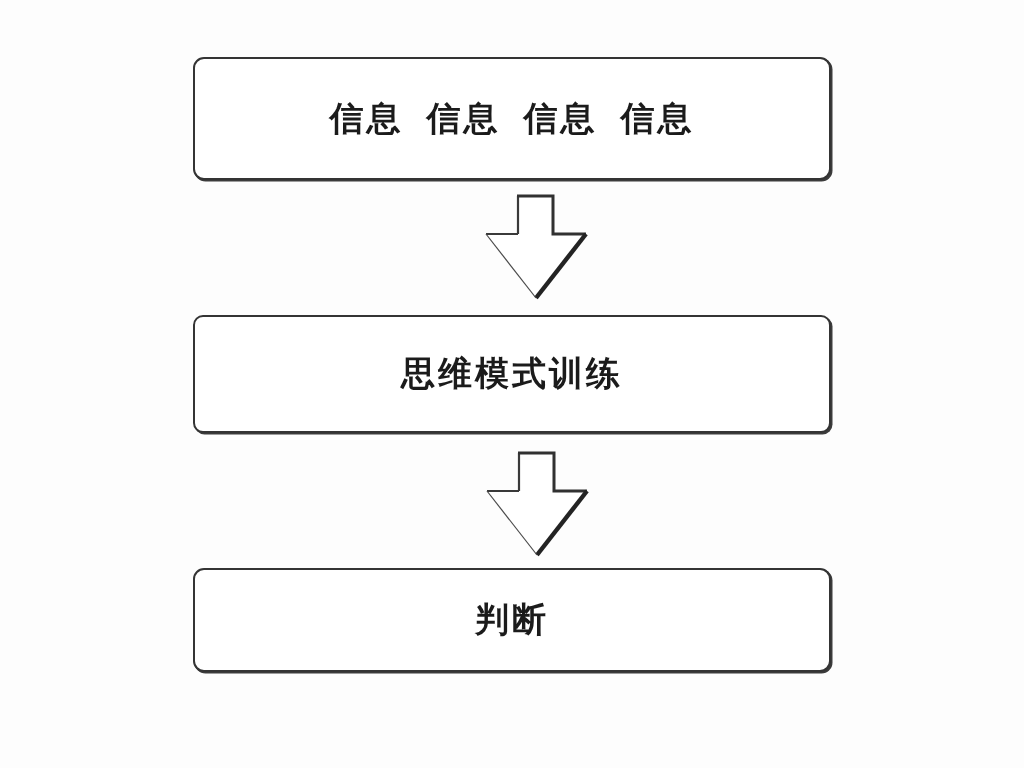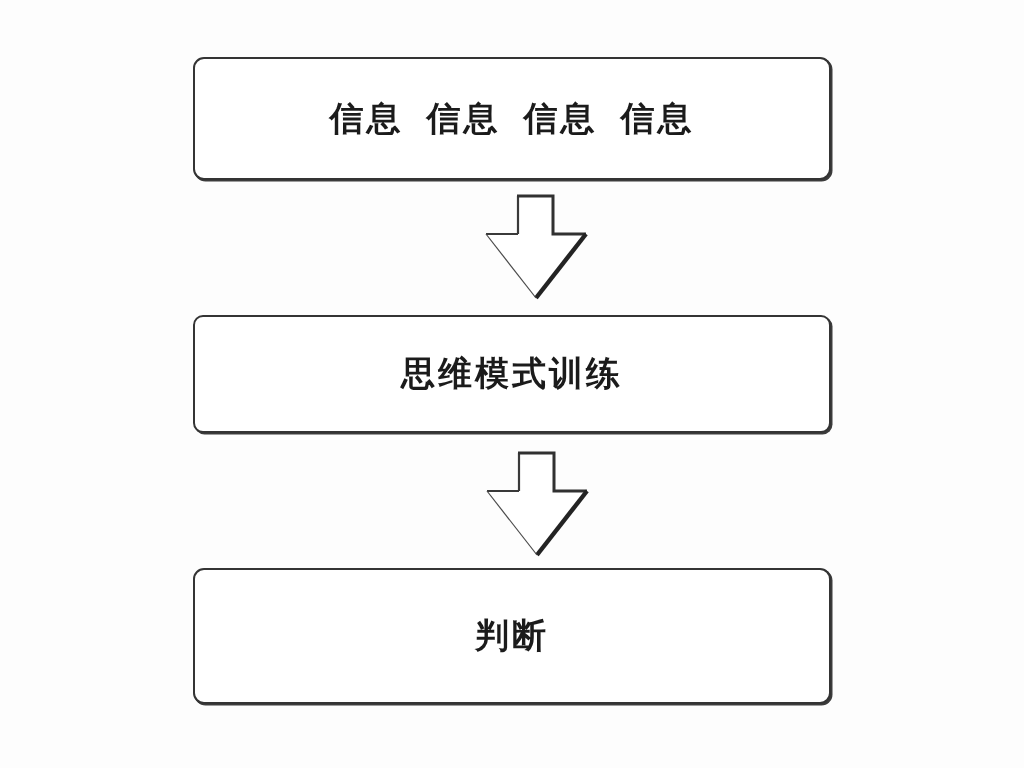--- a/index.html
+++ b/index.html
@@ -32,21 +32,21 @@
     font-size: 34px;
     font-weight: 700;
     color: #1b1b1b;
     letter-spacing: 3px;
     white-space: pre;
     text-align: center;
     font-family: Liberation Serif, serif;
   }
   #node-information { top: 57px;  height: 123px; }
   #node-training    { top: 315px; height: 118px; border-radius: 10px; }
-  #node-judgment    { top: 568px; height: 136px; }
+  #node-judgment    { top: 568px; height: 104px; }
 
   .down-arrow {
     position: absolute;
     width: 108px;
     height: 108px;
   }
   #arrow-1 { left: 481px; top: 193px; }
   #arrow-2 { left: 482px; top: 450px; }
 
   .down-arrow svg { display: block; width: 108px; height: 108px; }

